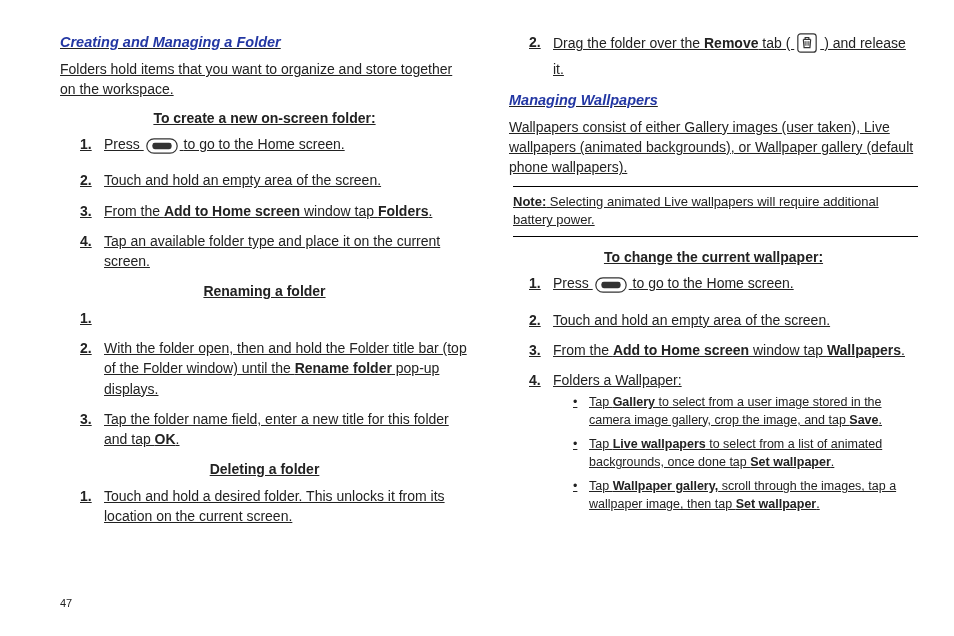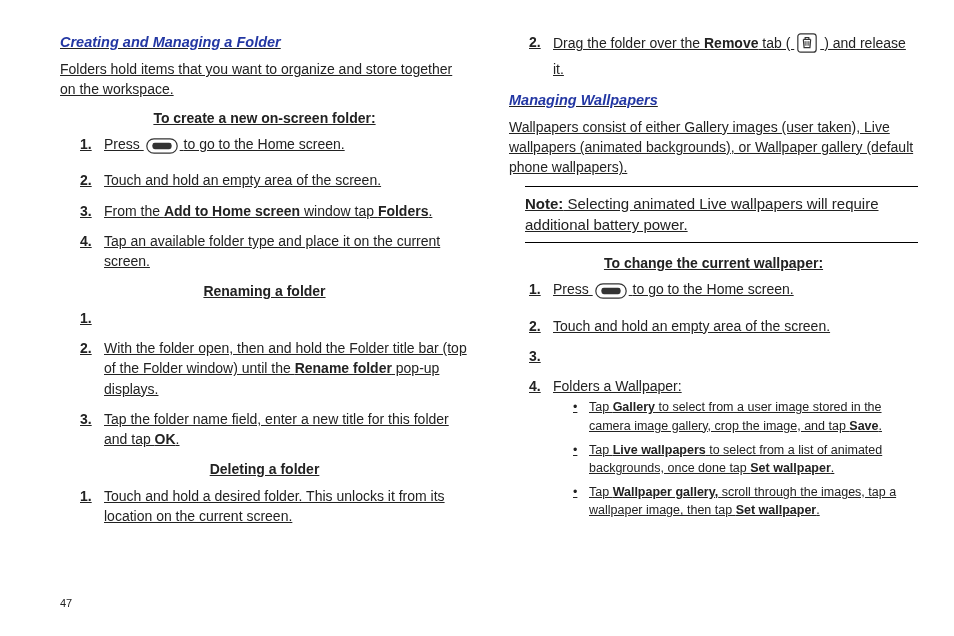--- a/index.html
+++ b/index.html
@@ -69,22 +69,22 @@
     font-size: 12.5px;
     font-family: Arial, Helvetica, sans-serif;
   }
   ul.bullets > li .bul {
     width: 16px; flex: 0 0 16px;
   }
   .note-box {
     border-top: 1.5px solid #000;
     border-bottom: 1.5px solid #000;
     padding: 6px 0 6px 0;
-    margin: 6px 0 10px 16px;
-    font-size: 15px;
+    margin: 6px 0 10px 4px;
+    font-size: 13px;
   }
   .note-box .nl { font-weight: bold; }
   .note-body { display: inline; }
   .icon {
     display: inline-block;
     vertical-align: -6px;
     margin: 0 2px;
   }
   .icon-home svg { width: 32px; height: 18px; }
   .icon-trash svg { width: 22px; height: 22px; }
@@ -203,20 +203,23 @@
             </span>
             <span> to go to the Home screen.</span>
           </span>
         </li>
         <li>
           <span class="num">2.</span>
           <span class="body">Touch and hold an empty area of the screen.</span>
         </li>
         <li>
           <span class="num">3.</span>
+          <span class="body">
+            <span>From the </span><span class="bold">Add to Home screen</span><span> window tap </span><span class="bold">Wallpapers</span><span>.</span>
+          </span>
         </li>
         <li>
           <span class="num">4.</span>
           <span class="body">
             <span>Folders a Wallpaper:</span>
             <ul class="bullets">
               <li>
                 <span class="bul">•</span>
                 <span>
                   <span>Tap </span><span class="bold">Gallery</span><span> to select from a user image stored in the camera image gallery, crop the image, and tap </span><span class="bold">Save</span><span>.</span>

